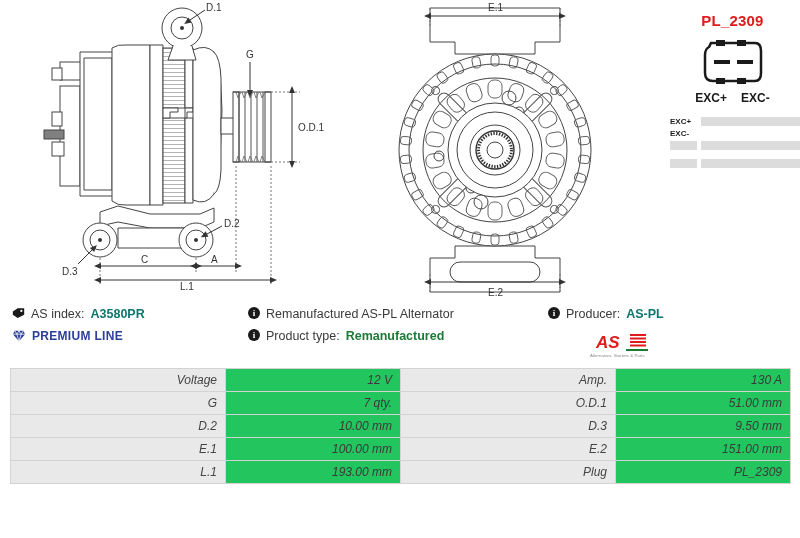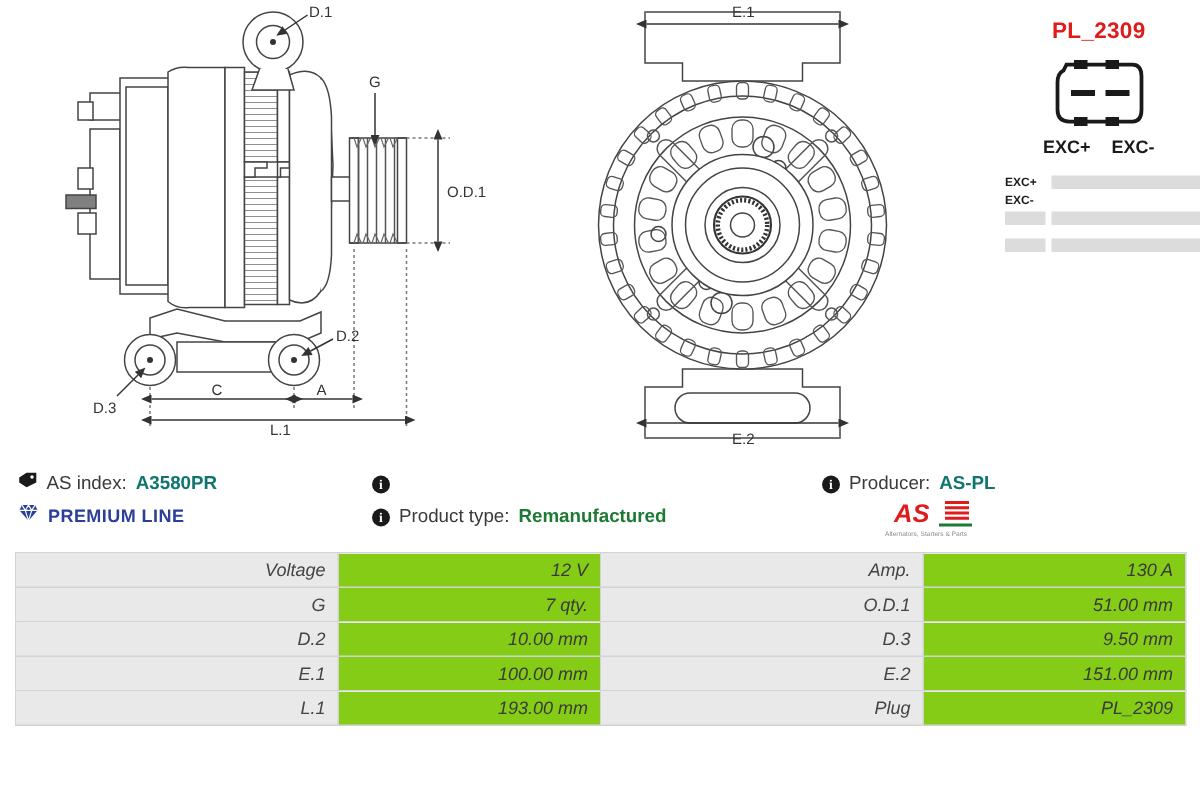--- a/index.html
+++ b/index.html
@@ -89,21 +89,21 @@
     left: 0; top: 305px;
     width: 800px; height: 58px;
   }
   .info-col {
     position: absolute;
     font-size: 12.5px;
     color: #3a3a3a;
   }
   .info-line {
     display: flex;
-    align-items: flex-end;
+    align-items: flex-start;
     gap: 6px;
     height: 22px;
     white-space: nowrap;
   }
   .info-line b { color: #0f766e; }
   .info-line .green { color: #1d7a35; font-weight: bold; }
   .icon-info {
     width: 12px; height: 12px;
     border-radius: 50%;
     background: #1a1a1a;
@@ -151,21 +151,21 @@
     color: #3a3a3a;
     white-space: nowrap;
     overflow: hidden;
     font-style: italic;
   }
   #spec-table td.label {
     background: #e9e9e9;
     color: #444444;
   }
   #spec-table td.value {
-    background: #84cc16;
+    background: #22c55e;
   }
   #spec-table col.c-label { width: 215px; }
   #spec-table col.c-value { width: 175px; }
 </style>
 </head>
 <body>
 
 <div id="drawings">
 <svg width="800" height="300" viewBox="0 0 800 300" xmlns="http://www.w3.org/2000/svg">
   <defs>
@@ -575,20 +575,21 @@
           <path d="M3 2 L5.5 6 L8 2 M13 2 L10.5 6 L8 2 M1 6 L15 6 M5.5 6 L8 14 L10.5 6" stroke="#ffffff" stroke-width="0.9" fill="none"></path>
         </svg>
       </span>
       <span id="premium-line">PREMIUM LINE</span>
     </div>
   </div>
 
   <div class="info-col" id="col-mid">
     <div class="info-line">
       <span class="icon-info">i</span>
+      <span>Remanufactured AS-PL Alternator</span>
     </div>
     <div class="info-line">
       <span class="icon-info">i</span>
       <span>Product type:</span>
       <span class="green">Remanufactured</span>
     </div>
   </div>
 
   <div class="info-col" id="col-right">
     <div class="info-line">

